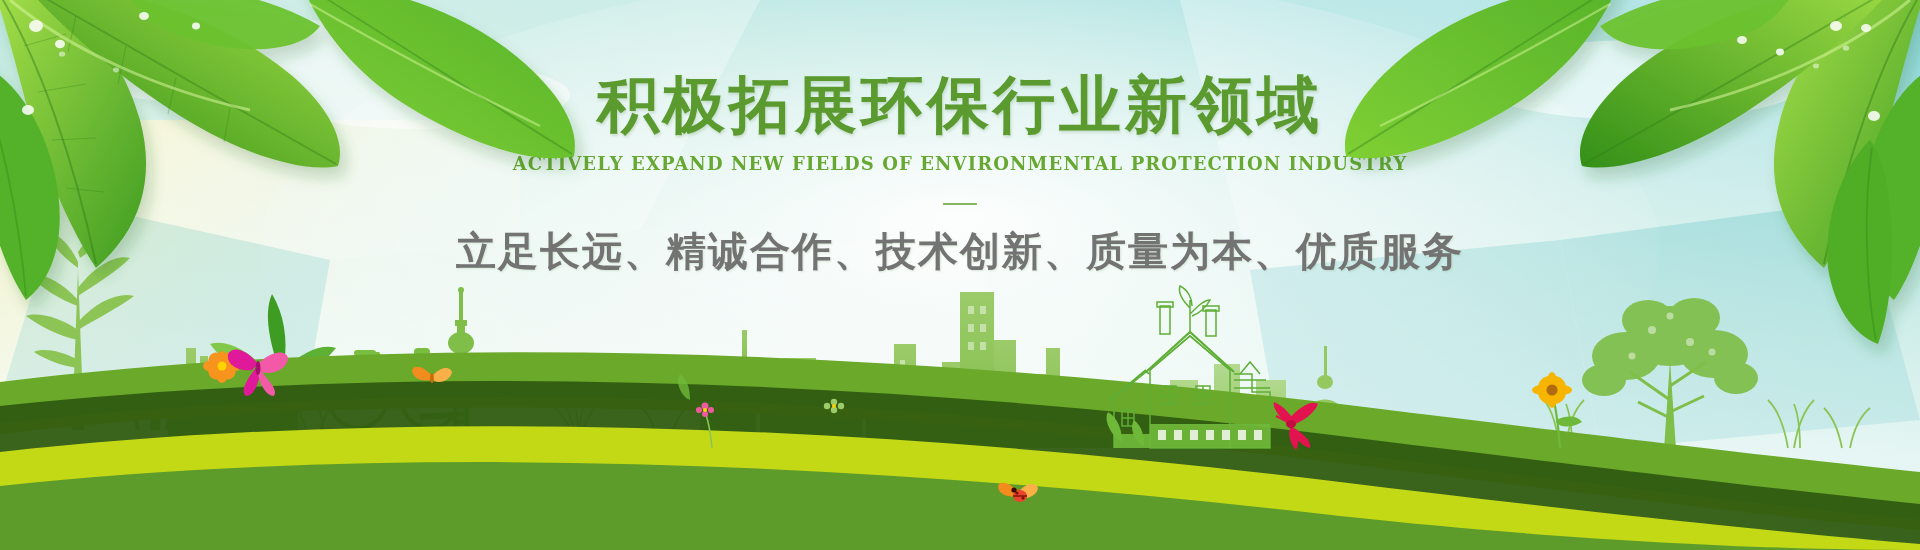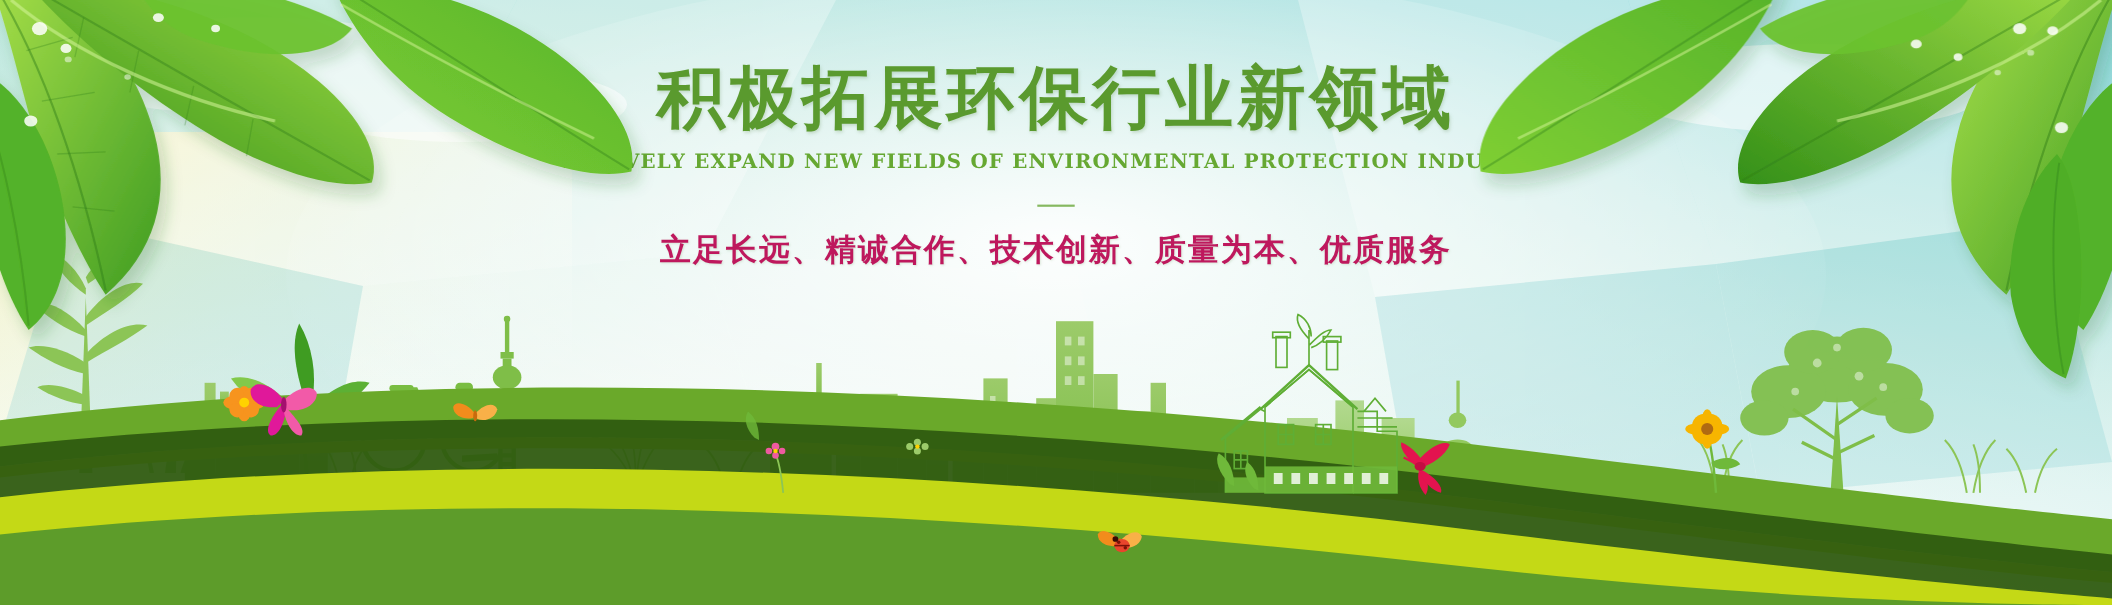--- a/index.html
+++ b/index.html
@@ -19,21 +19,21 @@
   
   #text-block {
     position:absolute;
     left:0; top:0;
     width:1920px;
     text-align:center;
     z-index:40;
     pointer-events:none;
   }
   #main-title {
-    margin-top:56px;
+    margin-top:72px;
     font-family:"DejaVu Serif","Liberation Serif",serif;
     font-size:62px;
     font-weight:700;
     letter-spacing:4px;
     color:#5a9a2e;
     line-height:1.05;
     text-shadow:1px 2px 3px rgba(120,160,110,.30);
   }
   #sub-title {
     margin-top:16px;
@@ -50,24 +50,24 @@
   }
   #divider {
     display:inline-block;
     width:34px; height:2px;
     background:#86b860;
     vertical-align:middle;
   }
   #tagline {
     margin-top:18px;
     font-family:"DejaVu Serif","Liberation Serif",serif;
-    font-size:28px;
+    font-size:40px;
     font-weight:700;
     letter-spacing:2px;
-    color:#be185d;
+    color:#737373;
     text-shadow:1px 1px 2px rgba(130,170,120,.25);
   }
 </style>
 </head>
 <body>
 
 <div id="banner">
 
   <svg class="layer" viewBox="0 0 1920 550" preserveAspectRatio="none" style="z-index:1">
     <defs>

